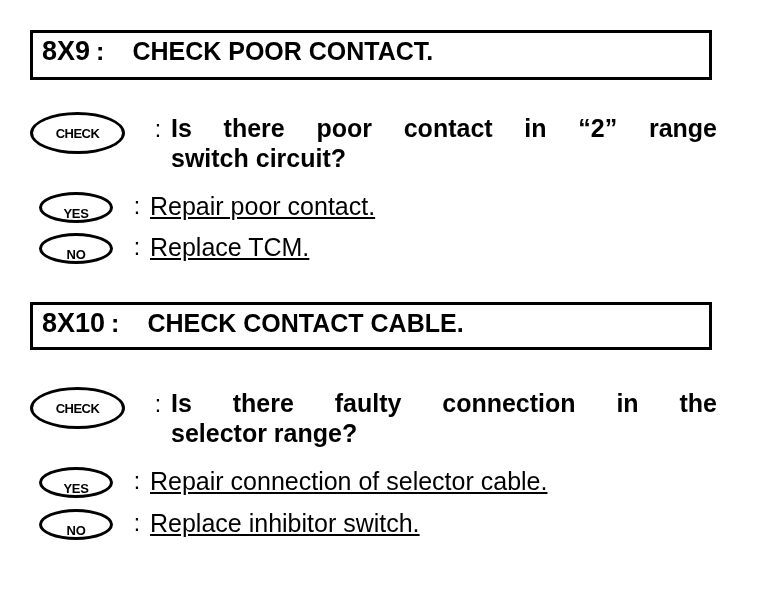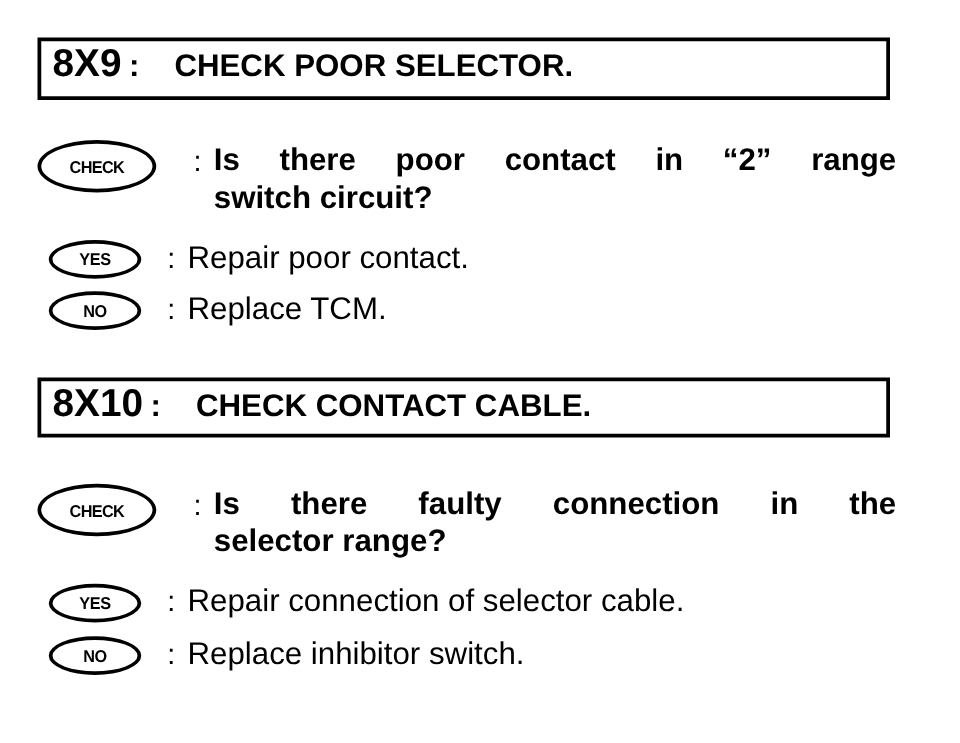--- a/index.html
+++ b/index.html
@@ -38,21 +38,21 @@
 
   .title-row {
     position: absolute;
     left: 9px;
     top: 3px;
     display: flex;
     align-items: baseline;
     white-space: nowrap;
   }
   .title-code {
-    font-size: 31px;
+    font-size: 27px;
     font-weight: bold;
     letter-spacing: 0px;
     line-height: 30px;
   }
   .title-colon {
     font-size: 25px;
     font-weight: bold;
     margin-left: 6px;
     line-height: 30px;
   }
@@ -83,20 +83,21 @@
   }
   .badge-check {
     width: 95px;
     height: 42px;
     margin-left: 0px;
   }
   .badge-small {
     width: 74px;
     height: 31px;
     margin-left: 9px;
+    align-items: flex-end;
   }
   .badge-label {
     font-size: 13px;
     font-weight: bold;
     letter-spacing: -0.5px;
     line-height: 13px;
     transform: scaleY(1.05);
   }
   .badge-small .badge-label {
     font-size: 13px;
@@ -141,32 +142,32 @@
   .row-yes1  { left: 30px; top: 192px; }
   .row-no1   { left: 30px; top: 233px; }
 
   .row-q2    { left: 30px; top: 387px; }
   .row-yes2  { left: 30px; top: 467px; }
   .row-no2   { left: 30px; top: 509px; }
 
   .q-colon { padding-top: 4px; margin-left: 20px; }
   .a-colon { padding-top: 1px; margin-left: 11px; }
   .q-text-pad { padding-top: 1px; }
-  .a-text-pad { padding-top: 0px; }
+  .a-text-pad { padding-top: 0px; text-decoration: underline; }
 </style>
 </head>
 <body>
 
 <div class="page">
 
   <div class="title-box box1">
     <div class="title-row">
       <span class="title-code">8X9</span>
       <span class="title-colon">:</span>
-      <span class="title-text">CHECK POOR SELECTOR.</span>
+      <span class="title-text">CHECK POOR CONTACT.</span>
     </div>
   </div>
 
   <div class="qa-row row-q1">
     <div class="badge badge-check">
       <span class="badge-label">CHECK</span>
     </div>
     <span class="row-colon q-colon">:</span>
     <div class="question-block q-text-pad">
       <span class="ln1">Is there poor contact in “2” range</span>

